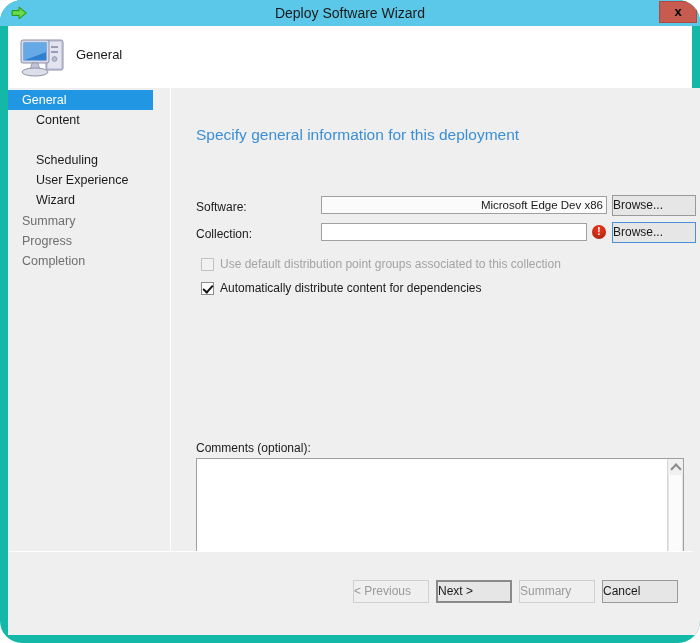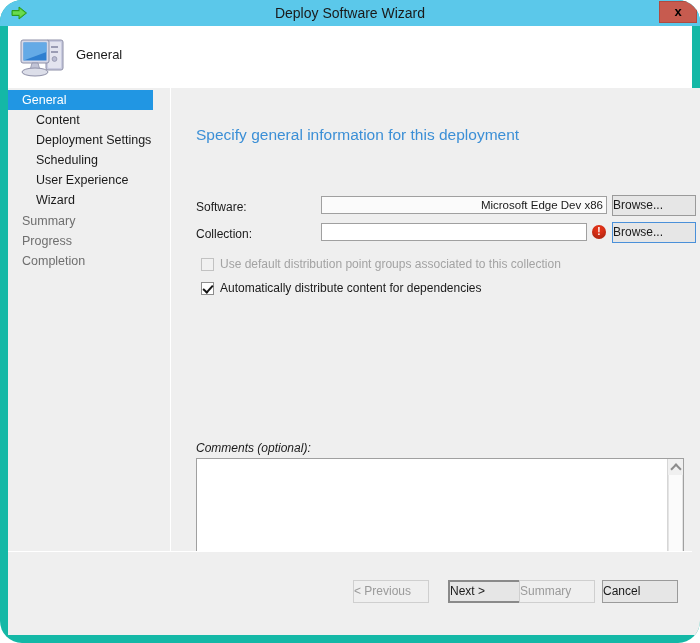--- a/index.html
+++ b/index.html
@@ -240,21 +240,20 @@
     color: #1a1a1a;
   }
   .cb-label.dim { color: #a3a3a3; text-align: center; }
 
   
   .comments-label {
     position: absolute;
     left: 25px; top: 353px;
     font-size: 12px;
     color: #1a1a1a;
-    font-style: italic;
   }
   .comments-box {
     position: absolute;
     left: 25px; top: 370px;
     width: 488px; height: 124px;
     background: #ffffff;
     border: 1px solid #a0a0a0;
     box-sizing: border-box;
     cursor: text;
   }
@@ -310,21 +309,21 @@
     width: 684px; height: 1px;
     background: #ffffff;
   }
   .footer {
     position: absolute;
     left: 0; top: 526px;
     width: 684px; height: 83px;
     background: #efefef;
   }
   .footer .btn { top: 28px; width: 76px; height: 23px; line-height: 21px; }
-  .footer .btn.default { line-height: 19px; margin-left: 12px; }
+  .footer .btn.default { line-height: 19px; }
 </style>
 </head>
 <body>
 
 <div id="app">
 
   <div class="titlebar">
     <span class="sys-arrow">
       <svg width="18" height="16" viewBox="0 0 18 16">
         <path d="M2 5.5 H9 V2 L16.5 8 L9 14 V10.5 H2 Z" fill="#49c832" stroke="#2f9a1e" stroke-width="1"></path>
@@ -356,21 +355,20 @@
           <path d="M16 31 H22 L24 38 H14 Z" fill="#c2c4d6" stroke="#8e90a8" stroke-width="0.8"></path>
           <ellipse cx="19" cy="40" rx="13" ry="4" fill="#dcdee9" stroke="#8e90a8" stroke-width="1"></ellipse>
         </svg>
       </span>
       <div class="header-title">General</div>
     </div>
 
     <div class="sidebar">
       <div class="nav-item level0 active" style="top:2px">General</div>
       <div class="nav-item level1 enabled" style="top:22px">Content</div>
-      <div class="nav-item level1 enabled" style="top:42px">Deployment Settings</div>
       <div class="nav-item level1 enabled" style="top:62px">Scheduling</div>
       <div class="nav-item level1 enabled" style="top:82px">User Experience</div>
       <div class="nav-item level1 enabled" style="top:102px">Wizard</div>
       <div class="nav-item level0 disabled" style="top:123px">Summary</div>
       <div class="nav-item level0 disabled" style="top:143px">Progress</div>
       <div class="nav-item level0 disabled" style="top:163px">Completion</div>
     </div>
 
     <div class="content">
 

